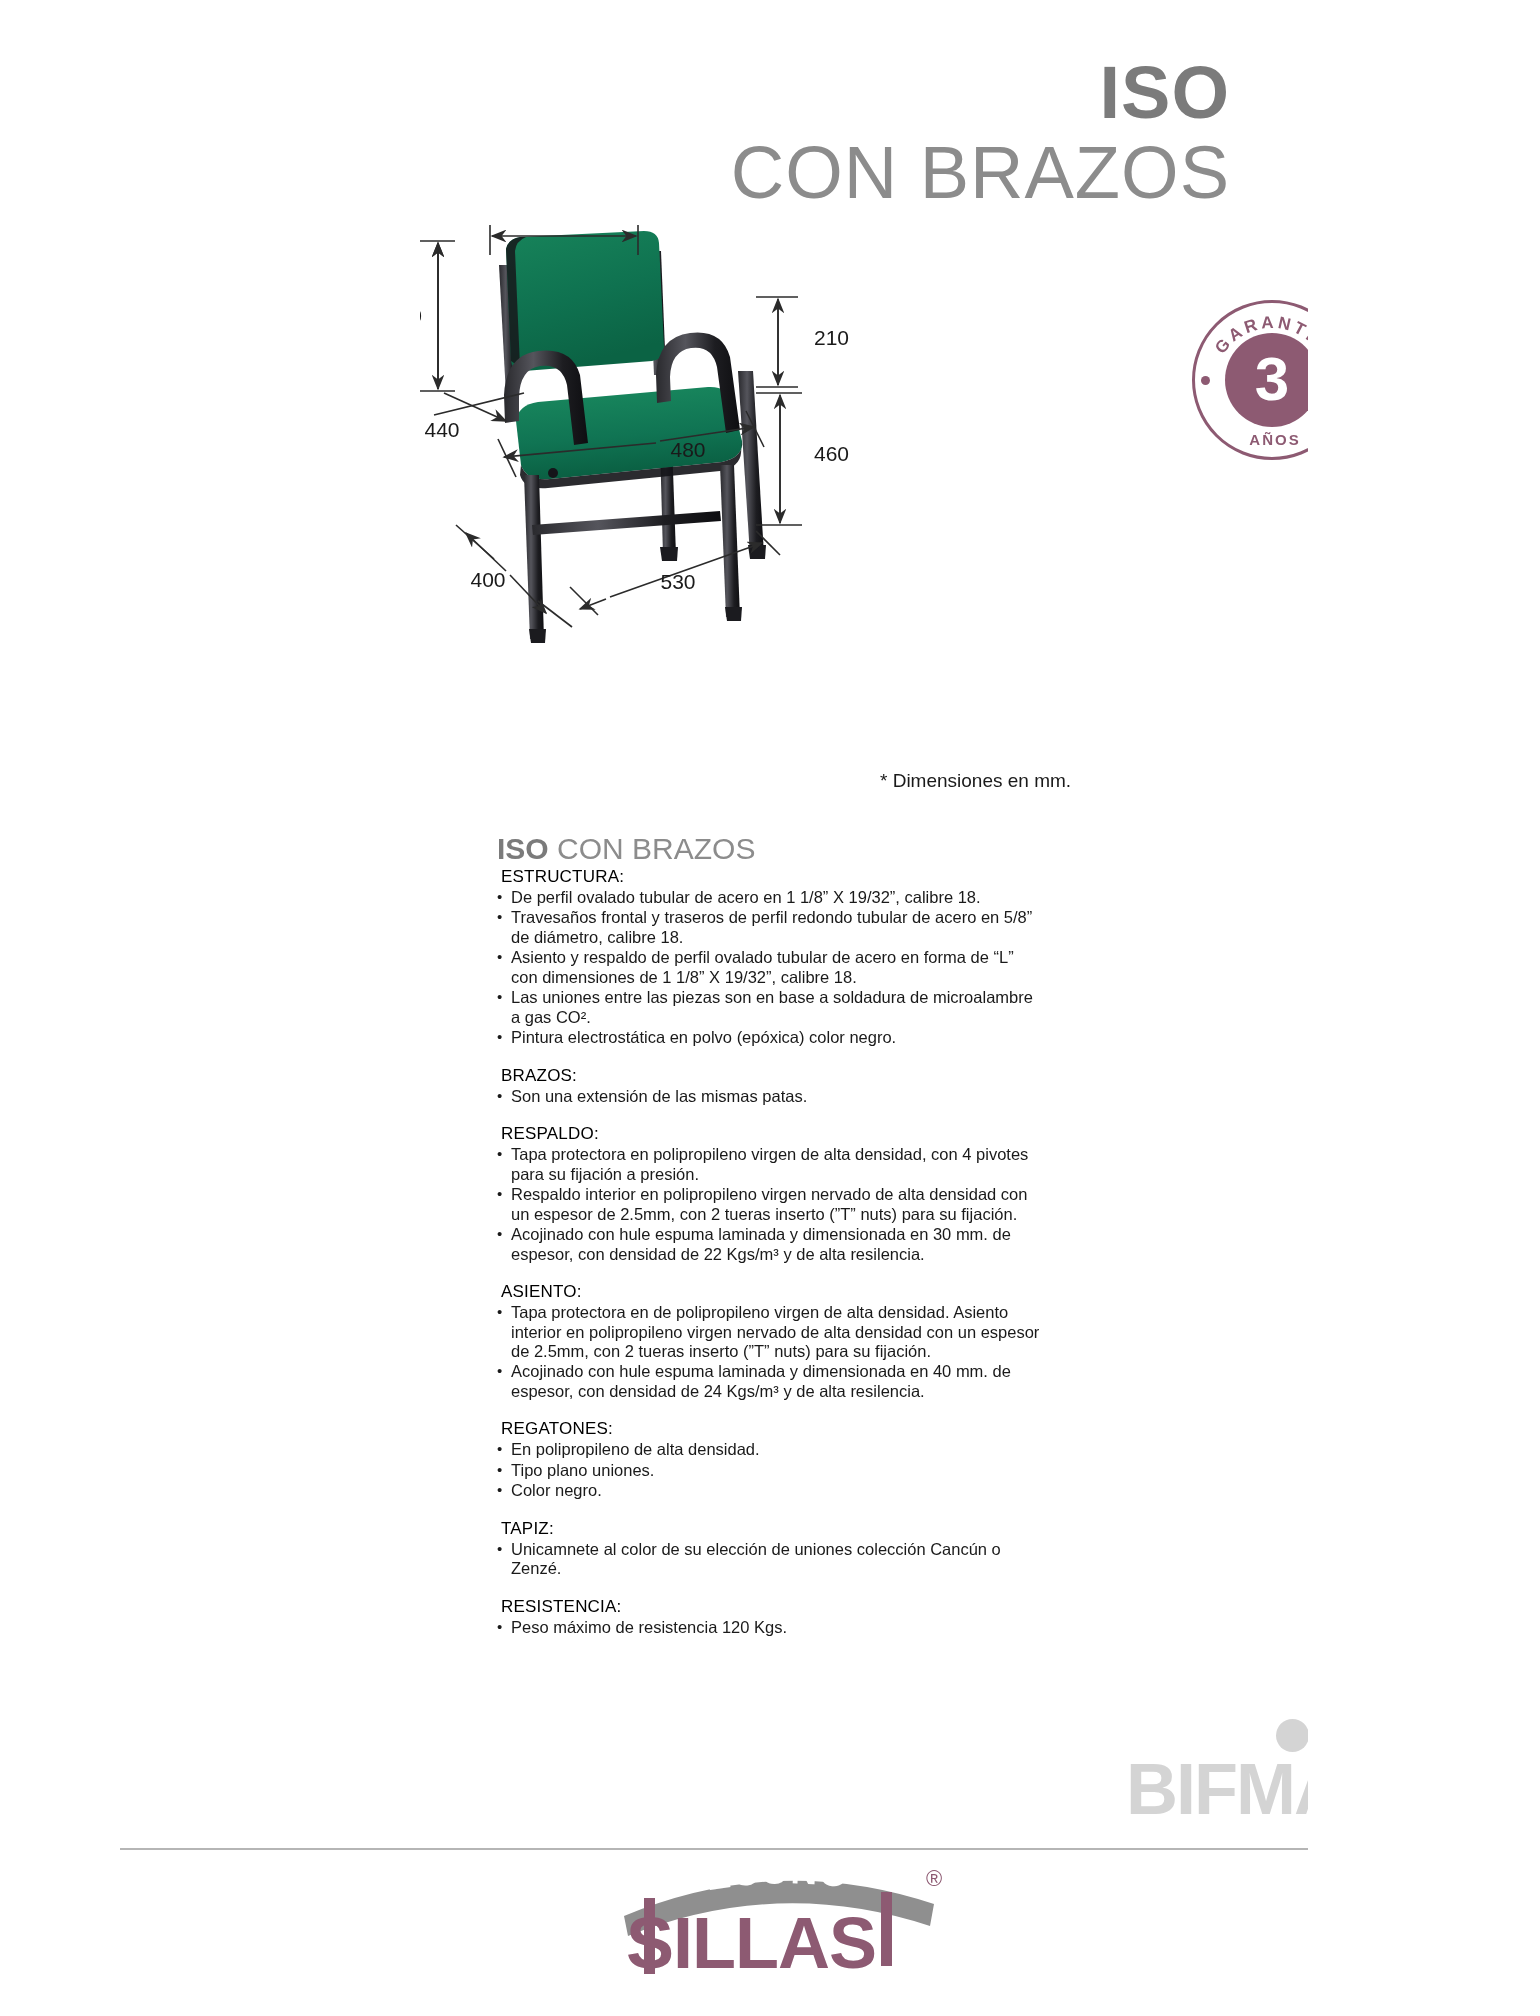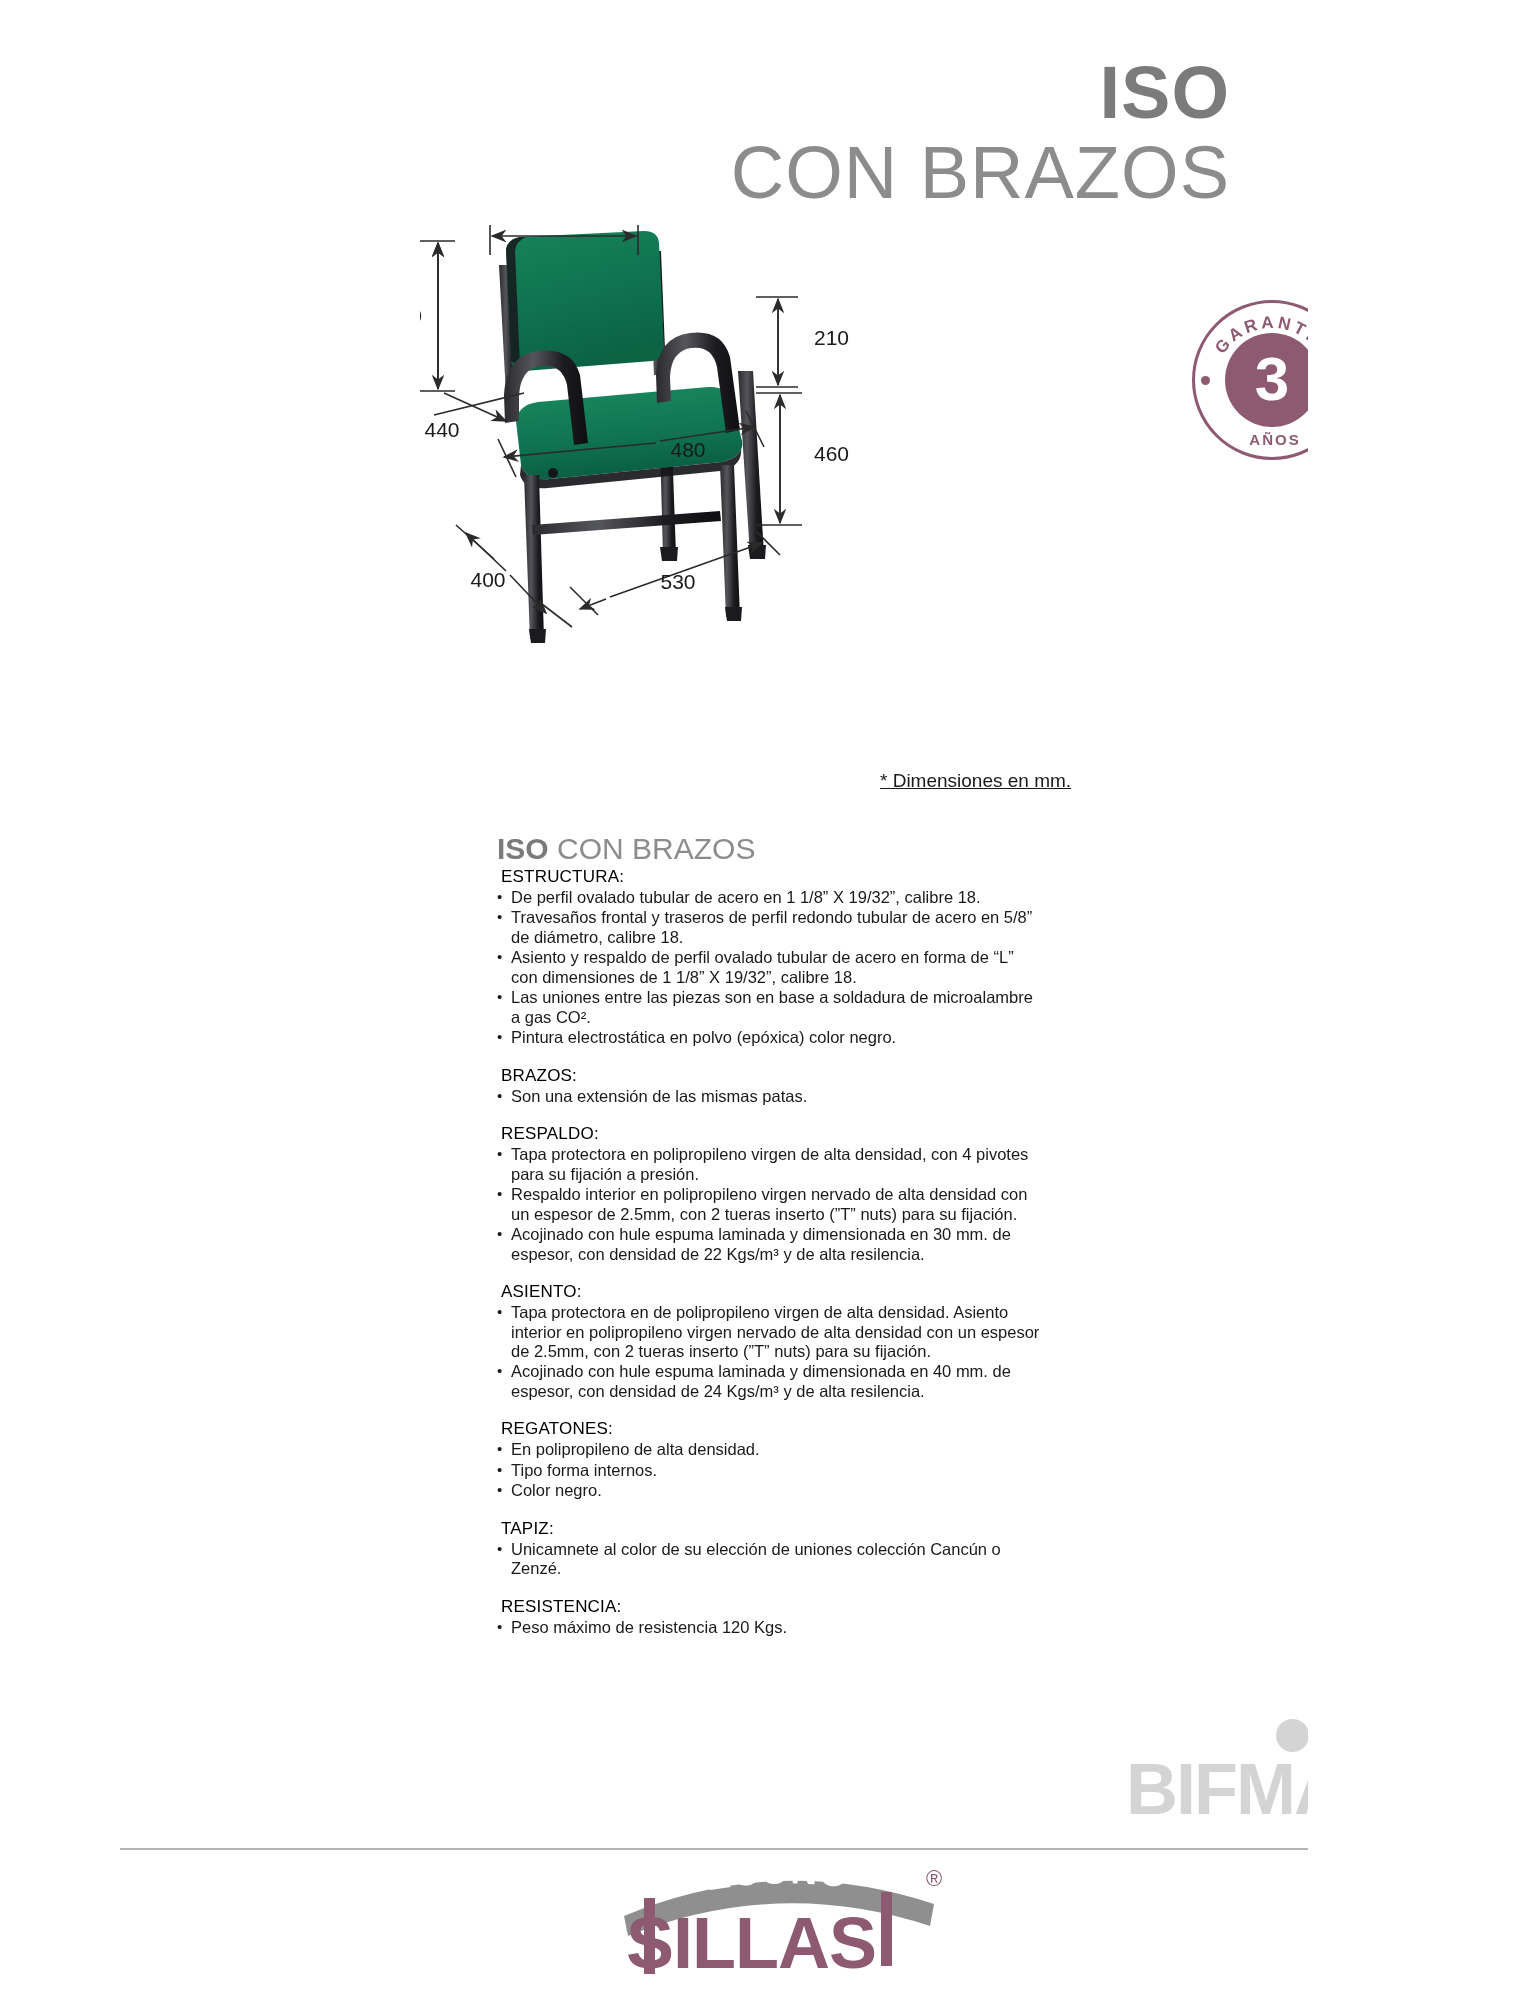--- a/index.html
+++ b/index.html
@@ -116,21 +116,20 @@
   }
   #diagram-svg { display: block; }
 
   .dim-note {
     position: absolute;
     left: 880px;
     top: 770px;
     font-size: 19px;
     color: #1a1a1a;
     white-space: nowrap;
-    text-decoration: underline;
   }
 
   
   #specs {
     position: absolute;
     left: 497px;
     top: 832px;
     width: 545px;
   }
   .spec-title {
@@ -424,21 +423,21 @@
       <ul class="spec-list">
         <li>Tapa protectora en de polipropileno virgen de alta densidad. Asiento interior en polipropileno virgen nervado de alta densidad con un espesor de 2.5mm, con 2 tueras inserto (”T” nuts) para su fijación.</li>
         <li>Acojinado con hule espuma laminada y dimensionada en 40 mm. de espesor, con densidad de 24 Kgs/m³ y de alta resilencia.</li>
       </ul>
     </div>
 
     <div class="spec-group">
       <div class="spec-heading">REGATONES:</div>
       <ul class="spec-list">
         <li>En polipropileno de alta densidad.</li>
-        <li>Tipo forma internos.</li>
+        <li>Tipo plano uniones.</li>
         <li>Color negro.</li>
       </ul>
     </div>
 
     <div class="spec-group">
       <div class="spec-heading">TAPIZ:</div>
       <ul class="spec-list">
         <li>Unicamnete al color de su elección de uniones colección Cancún o Zenzé.</li>
       </ul>
     </div>

